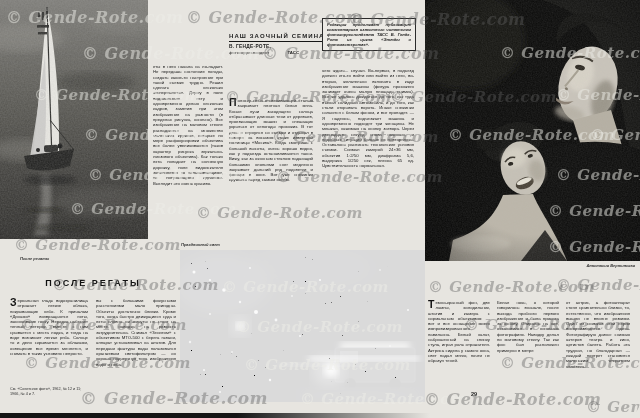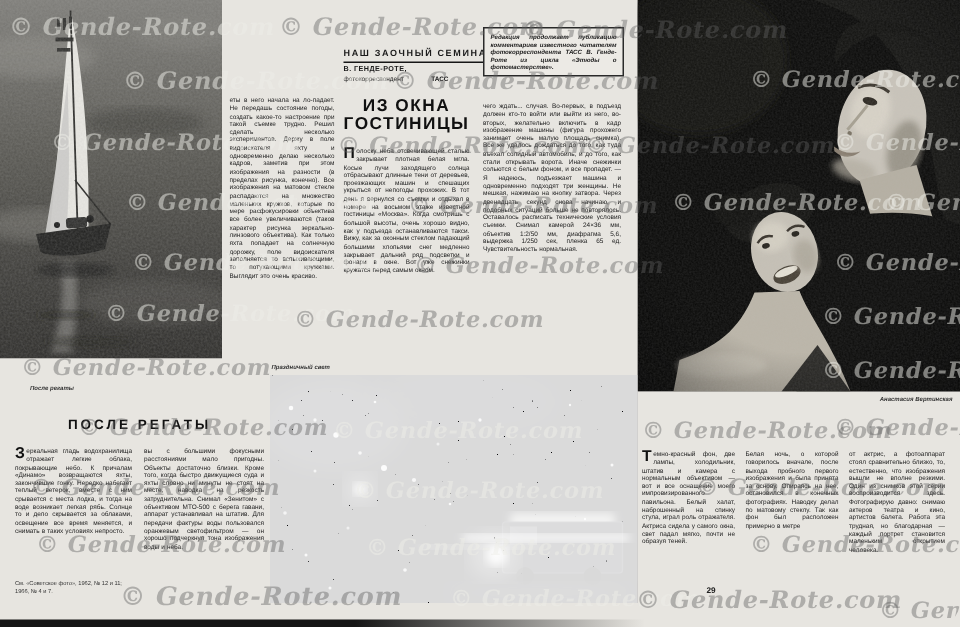--- a/index.html
+++ b/index.html
@@ -238,24 +238,20 @@
   </div>
 
   <div class="abs credit">
     <div class="credit-name">В. ГЕНДЕ-РОТЕ,</div>
     <div class="credit-role">
       <span>фотокорреспондент</span>
       <span class="credit-org">ТАСС</span>
     </div>
   </div>
 
-  <div class="abs main-title">
-    <div>ИЗ ОКНА</div>
-    <div>ГОСТИНИЦЫ</div>
-  </div>
 
   <div class="abs note-box">
     <span>Редакция продолжает публикацию комментариев известного читателям фотокорреспондента ТАСС В. Генде-Роте из цикла «Этюды о фотомастерстве».</span>
   </div>
 
   <div class="abs body-col" style="left:153px; top:64px; width:70px; height:181px;">еты в него начала на ло-падает. Не передашь состояние погоды, создать какое-то настроение при такой съемке трудно. Решил сделать несколько экспериментов. Держу в поле видоискателя яхту и одновременно делаю несколько кадров, заметив при этом изображения на разности (в пределах рисунка, конечно). Все изображения на матовом стекле распадаются на множество маленьких кружков, которые по мере расфокусировки объектива все более увеличиваются (таков характер рисунка зеркально-линзового объектива). Как только яхта попадает на солнечную дорожку, поле видоискателя заполняется то вспыхивающими, то потухающими кружками. Выглядит это очень красиво.</div>
   <div class="abs body-col dropcap" style="left:229px; top:98px; width:84px; height:147px;">Полоску неба отсвечивающей сталью закрывает плотная белая мгла. Косые лучи заходящего солнца отбрасывают длинные тени от деревьев, проезжающих машин и спешащих укрыться от непогоды прохожих. В тот день я вернулся со съемки и отдыхал в номере на восьмом этаже известной гостиницы «Москва». Когда смотришь с большой высоты, очень хорошо видно, как у подъезда останавливаются такси. Вижу, как за оконным стеклом падающий большими хлопьями снег медленно закрывает дальний ряд подсветки и фонари в окне. Вот уже снежинки кружатся перед самым окном.</div>
   <div class="abs body-col" style="left:322px; top:68px; width:92px; height:177px;">чего ждать... случая. Во-первых, в подъезд должен кто-то войти или выйти из него, во-вторых, желательно включить в кадр изображение машины (фигура прохожего занимает очень малую площадь снимка). Все же удалось дождаться до того, как туда въехал солидный автомобиль, и до того, как стали открывать ворота. Иначе снежинки сольются с белым фоном, и все пропадет. — Я надеюсь, подъезжает машина и одновременно подходят три женщины. Не мешкая, нажимаю на кнопку затвора. Через двенадцать секунд снова начинаю, и подобных ситуаций больше не повторялось. Оставалось расписать технические условия съемки. Снимал камерой 24×36 мм, объектив 1:2/50 мм, диафрагма 5,6, выдержка 1/250 сек, пленка 65 ед. Чувствительность нормальная.</div>
 
   <div class="abs caption" style="left:480px; top:263px; width:155px; text-align:right;">Анастасия Вертинская</div>

